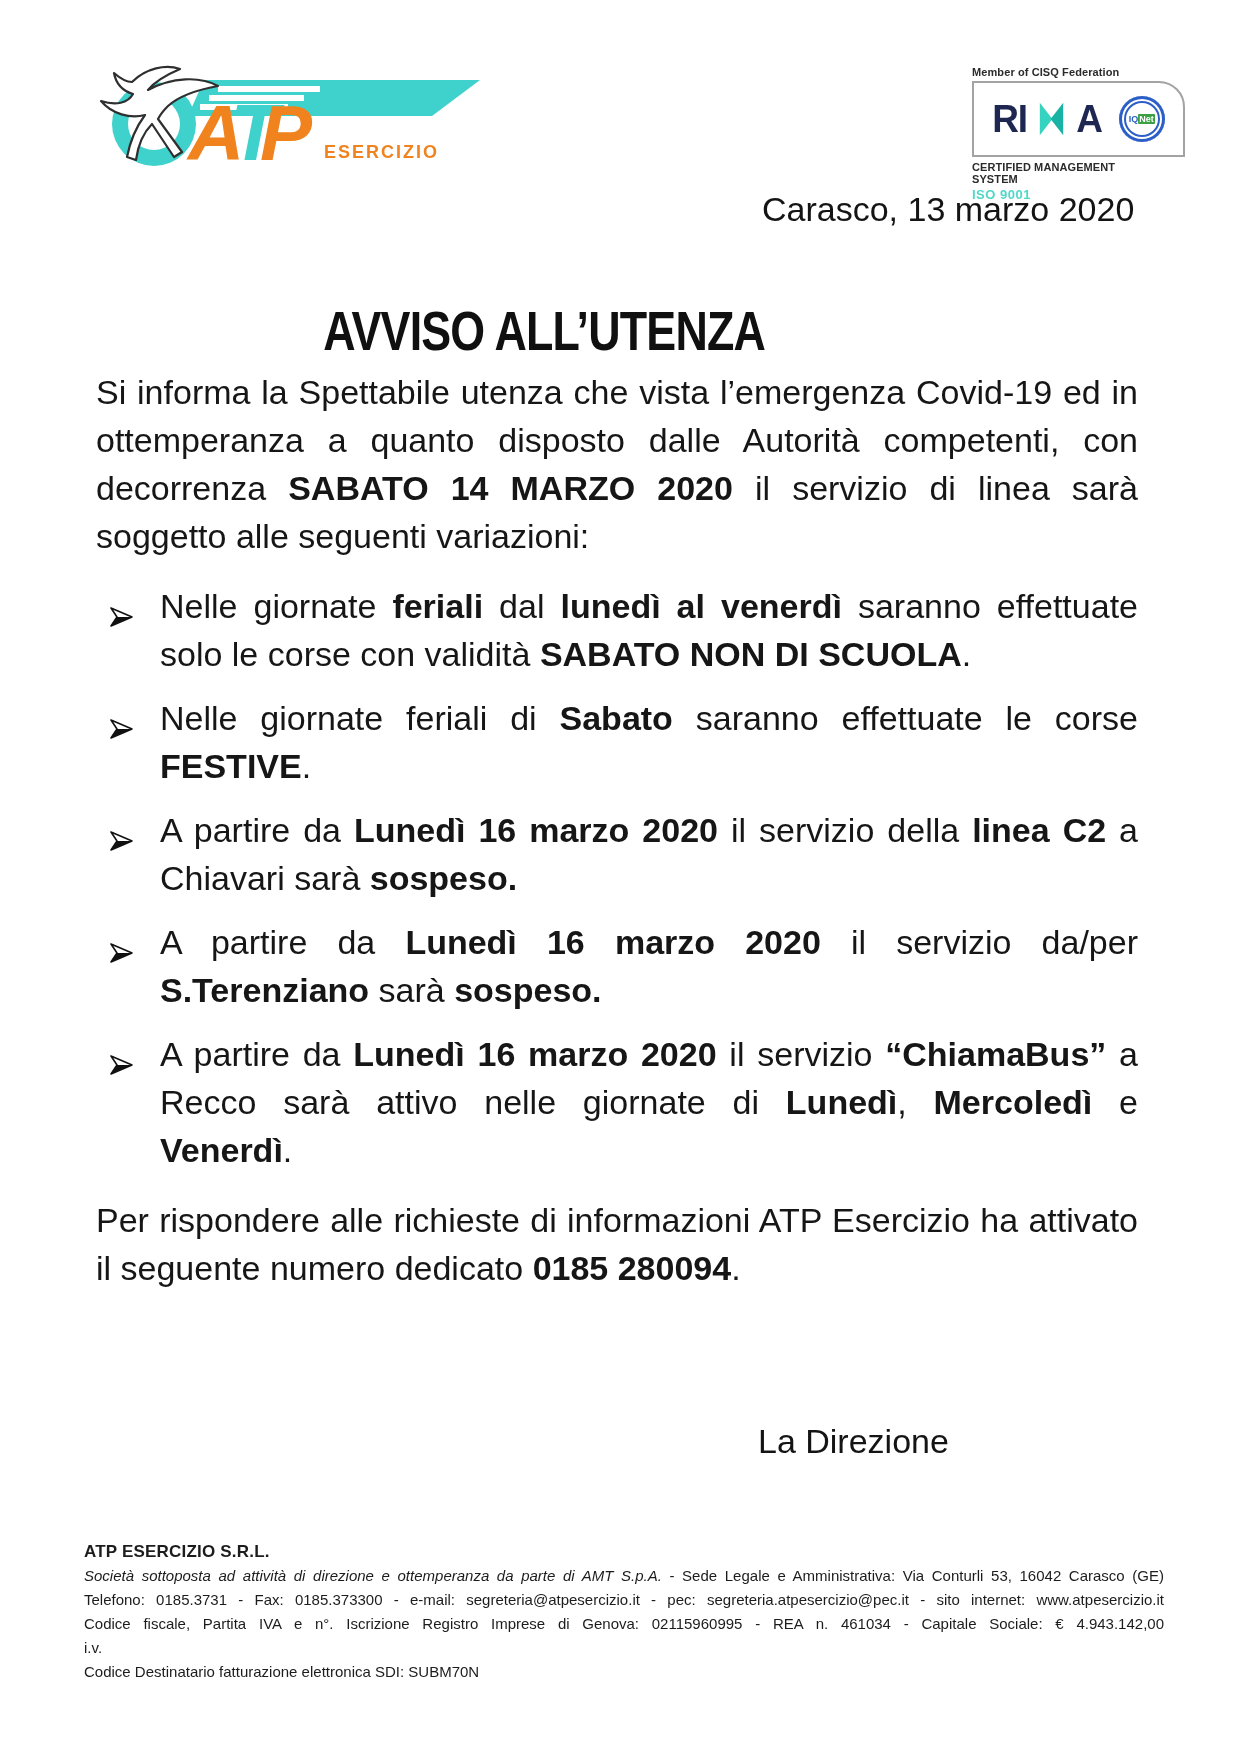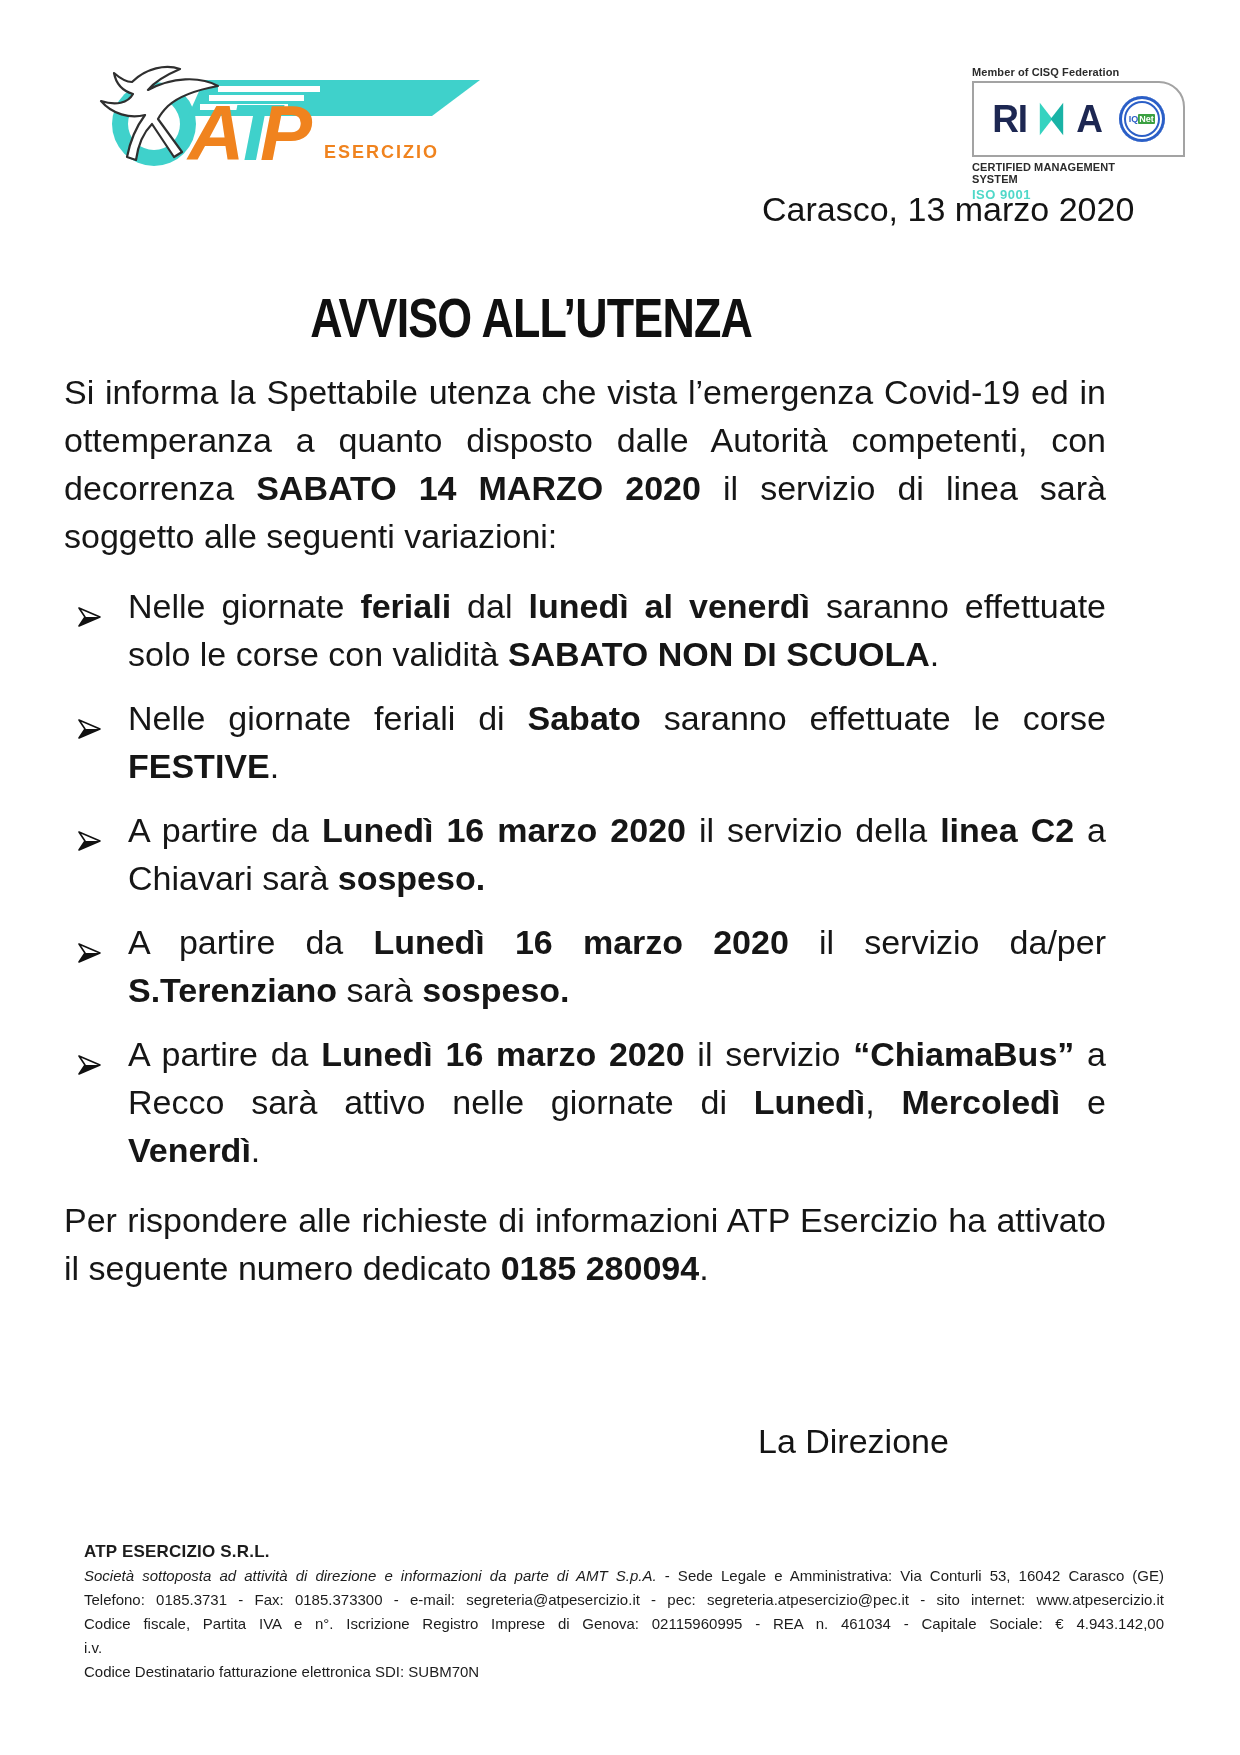--- a/index.html
+++ b/index.html
@@ -38,28 +38,28 @@
     font-size:9px;font-weight:bold;white-space:nowrap;
   }
   .seal-in .iq{color:#2b5fc7;}
   .seal-in .net{color:#fff;background:#3aa041;padding:0 1px;border-radius:1px;}
   .cert .cms{font-size:11px;font-weight:bold;color:#2b2b2b;margin-top:4px;letter-spacing:.1px;}
   .cert .iso{font-size:13px;font-weight:bold;color:#4fd8c8;margin-top:2px;letter-spacing:.5px;}
 
   
   .date-line{position:absolute;left:762px;top:190px;font-size:34px;color:#141414;}
   .page-title{
-    position:absolute;left:0;top:282px;width:1056px;margin:3px;
+    position:absolute;left:0;top:282px;width:1056px;margin:16px;
     display:flex;justify-content:center;
     font-size:56px;font-weight:bold;color:#101010;
   }
   .page-title span{display:inline-block;transform:scaleX(.8);letter-spacing:-1px;}
 
   
-  .body{position:absolute;left:64px;top:368px;width:1042px;font-size:34px;line-height:48px;text-align:justify;}
+  .body{position:absolute;left:96px;top:368px;width:1042px;font-size:34px;line-height:48px;text-align:justify;}
   .body p{margin:0;}
   .intro{margin-bottom:22px !important;}
   .notice-list{list-style:none;margin:0;padding:0;}
   .notice-list li{position:relative;padding-left:64px;margin-bottom:16px;}
   .notice-list .marker{position:absolute;left:12px;top:11px;}
   .closing{margin-top:22px !important;}
 
   
   .signature{position:absolute;left:758px;top:1422px;font-size:34px;color:#141414;}
 
@@ -175,20 +175,20 @@
       </li>
     </ul>
 
     <p class="closing"><span>Per rispondere alle richieste di informazioni ATP Esercizio ha attivato il seguente numero dedicato </span><span style="font-weight: bold;">0185 280094</span><span>.</span></p>
   </div>
 
   <div class="signature">La Direzione</div>
 
   <div class="footer">
     <div class="f-co">ATP ESERCIZIO S.R.L.</div>
-    <div class="f-j"><span style="font-style: italic;">Società sottoposta ad attività di direzione e informazioni da parte di AMT S.p.A.</span><span> - Sede Legale e Amministrativa: Via Conturli 53, 16042 Carasco (GE)</span></div>
+    <div class="f-j"><span style="font-style: italic;">Società sottoposta ad attività di direzione e ottemperanza da parte di AMT S.p.A.</span><span> - Sede Legale e Amministrativa: Via Conturli 53, 16042 Carasco (GE)</span></div>
     <div class="f-j">Telefono: 0185.3731 - Fax: 0185.373300 - e-mail: segreteria@atpesercizio.it - pec: segreteria.atpesercizio@pec.it - sito internet: www.atpesercizio.it</div>
     <div class="f-j">Codice fiscale, Partita IVA e n°. Iscrizione Registro Imprese di Genova: 02115960995 - REA n. 461034 - Capitale Sociale: € 4.943.142,00</div>
     <div>i.v.</div>
     <div>Codice Destinatario fatturazione elettronica SDI: SUBM70N</div>
   </div>
 
 </div>
 
 </body></html>

